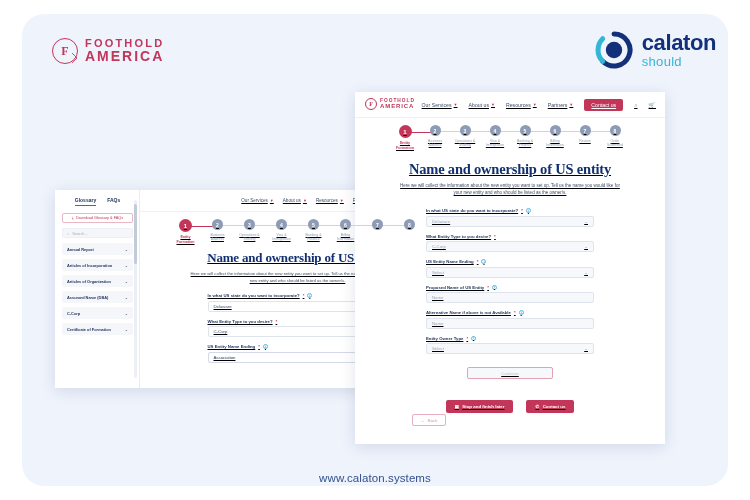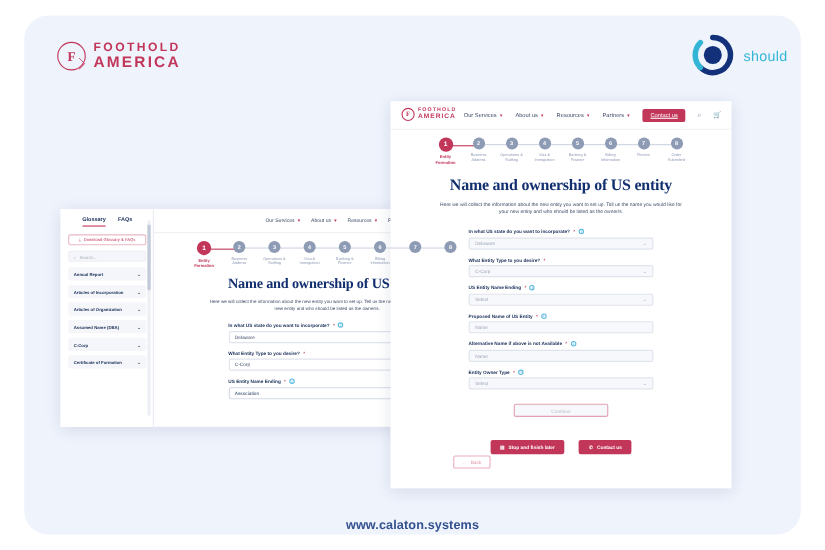--- a/index.html
+++ b/index.html
@@ -38,20 +38,21 @@
   .cal-logo { position: absolute; right: 34px; top: 31px; display: flex; align-items: center; gap: 9px; }
   .cal-mark { width: 38px; height: 38px; position: relative; }
   .cal-words { line-height: 1.0; }
   .cal-words .c1 { font-size: 22px; font-weight: 700; color: #13307a; letter-spacing: -0.4px; }
   .cal-words .c2 { font-size: 13px; font-weight: 400; color: #33b6d6; letter-spacing: 0.3px; margin-top: 1px;}
 
   
   .panel {
     position: absolute; background: #ffffff; overflow: hidden;
     box-shadow: 0 3px 14px rgba(30,50,90,0.13);
+    text-decoration: underline;
   }
   .panel.mid { left: 55px; top: 190px; width: 400px; height: 198px; }
   .panel.right { left: 355px; top: 92px; width: 310px; height: 352px; }
 
   .topbar { display:flex; align-items:center; justify-content:flex-end;
             height: 22px; padding: 0 7px; gap: 9px; border-bottom: 1px solid #f0f0f3; }
   .panel.right .topbar { height: 26px; padding: 0 9px; gap: 11px; }
   .navitem { font-size: 4.6px; color: #3c4a66; white-space: nowrap; display:flex; align-items:center; gap:2px;}
   .panel.right .navitem { font-size: 5.2px; }
   .caret { font-size: 4px; color:#c2365a; }
@@ -142,21 +143,21 @@
              color:#a6aebe; margin-bottom: 5px;}
   .gitem { background:#f5f6f9; border-radius:2px; height: 12px; display:flex; align-items:center;
            justify-content:space-between; padding: 0 5px; font-size:3.9px; color:#21365f;
            font-weight:600; margin-bottom: 4px; }
   .gscroll { position:absolute; right: 2.5px; top: 10px; width: 2.2px; height: 178px;
              background:#eceff4; border-radius:2px;}
   .gscroll-thumb { position:absolute; left:0; top: 4px; width: 2.2px; height: 60px;
                    background:#c3cad8; border-radius:2px;}
 
   .url { position:absolute; left:0; right:0; bottom: 16px; text-align:center;
-         font-size: 11.5px; color:#33508f; letter-spacing: 0.1px; font-weight: bold; }
+         font-size: 11.5px; color:#33508f; letter-spacing: 0.1px; }
 </style>
 </head>
 <body>
 
 <div class="stage">
   <div class="slide"></div>
 
   <div class="fa-logo" style="left:52px; top:38px;">
     <div class="fa-mark">
         <span>F</span>
@@ -169,20 +170,21 @@
 
   <div class="cal-logo">
     <div class="cal-mark">
       <svg width="38" height="38" viewBox="0 0 38 38">
         <path d="M19 3 a16 16 0 1 1 -11.3 27.3" fill="none" stroke="#13307a" stroke-width="5" stroke-linecap="round"></path>
         <path d="M7.7 30.3 a16 16 0 0 1 0 -22.6" fill="none" stroke="#33b6d6" stroke-width="5" stroke-linecap="round"></path>
         <circle cx="19" cy="19" r="8.2" fill="#13307a"></circle>
       </svg>
     </div>
     <div class="cal-words">
+      <div class="c1">calaton</div>
       <div class="c2">should</div>
     </div>
   </div>
 
   <div class="panel mid">
     <div class="topbar">
       <div class="panel-logo">
         <div class="pl-mark">F</div>
         <div class="pl-words">
           <div class="a">FOOTHOLD</div>

